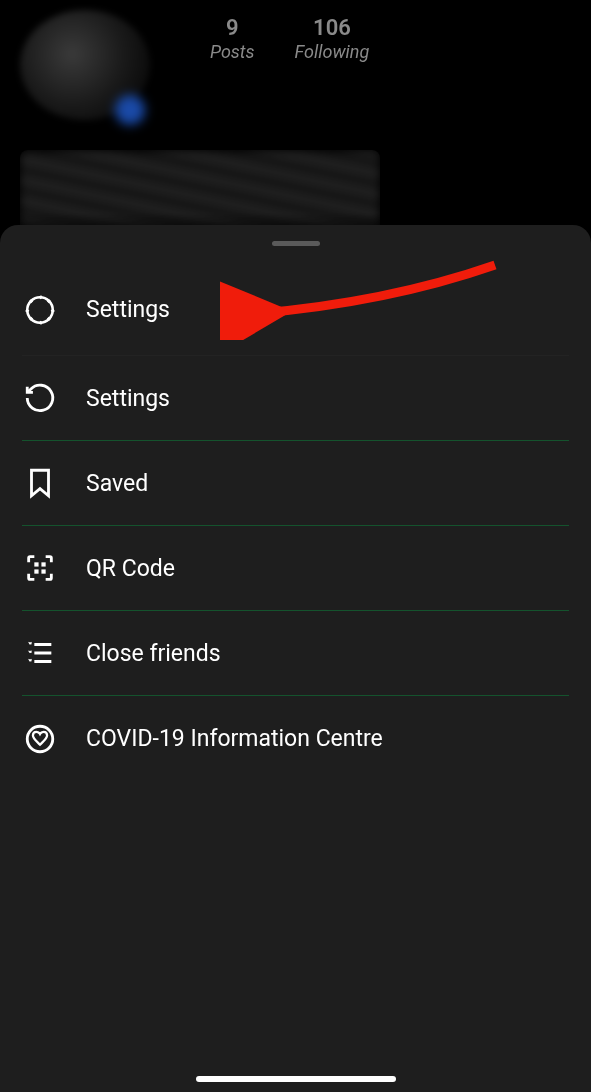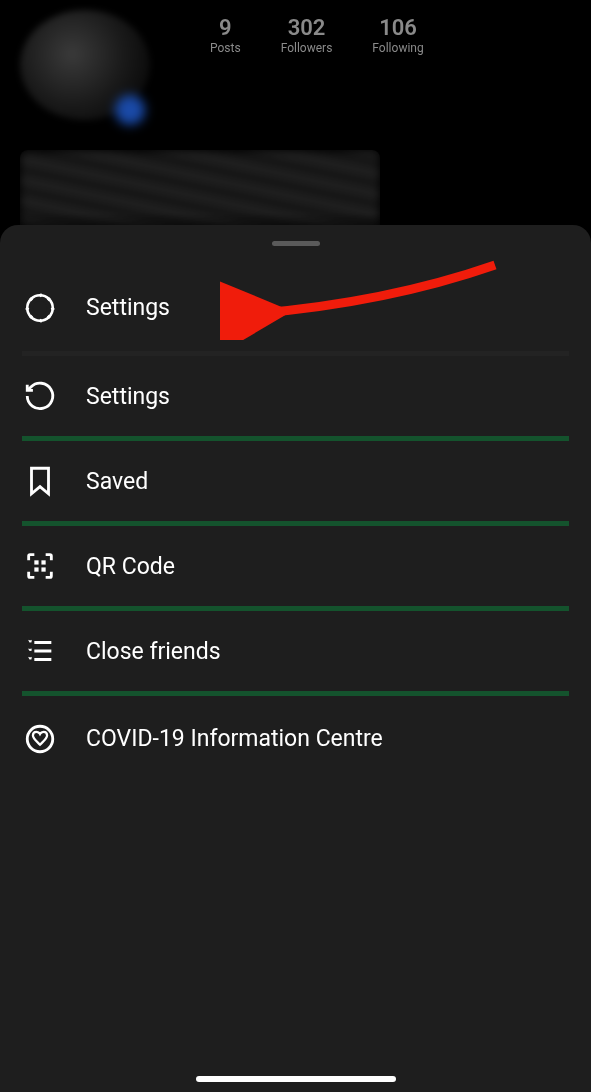--- a/index.html
+++ b/index.html
@@ -49,22 +49,23 @@
     .stat {
       text-align: center;
       color: #8a8a8a;
     }
     .stat-value {
       font-size: 22px;
       font-weight: 600;
       line-height: 1.2;
     }
     .stat-label {
-      font-size: 12px;
+      font-size: 18px;
       font-weight: 400;
+      font-style: italic;
     }
 
     .bio {
       padding: 20px 20px 30px;
     }
     .bio-blur {
       width: 360px;
       height: 90px;
       background: 
         repeating-linear-gradient(12deg, #2a2a2a 0 6px, #1a1a1a 6px 14px, #333 14px 20px),
@@ -96,21 +97,21 @@
     }
 
     .menu {
       padding: 0 22px;
     }
 
     .menu-item {
       display: flex;
       align-items: center;
       height: 85px;
-      border-bottom: 5px solid #14532d;
+      border-bottom: 1px solid #14532d;
       gap: 28px;
       cursor: pointer;
     }
     .menu-item:first-child {
       height: 92px;
       border-bottom-color: #232323;
     }
     .menu-item:last-child {
       border-bottom: none;
     }
@@ -154,24 +155,20 @@
   </style>
 </head>
 <body>
 
 <div class="profile-header">
   <div class="avatar"></div>
   <div class="stats">
     <div class="stat">
       <div class="stat-value">9</div>
       <div class="stat-label">Posts</div>
-    </div>
-    <div class="stat">
-      <div class="stat-value">302</div>
-      <div class="stat-label">Followers</div>
     </div>
     <div class="stat">
       <div class="stat-value">106</div>
       <div class="stat-label">Following</div>
     </div>
   </div>
 </div>
 
 <div class="bio">
   <div class="bio-blur"></div>

